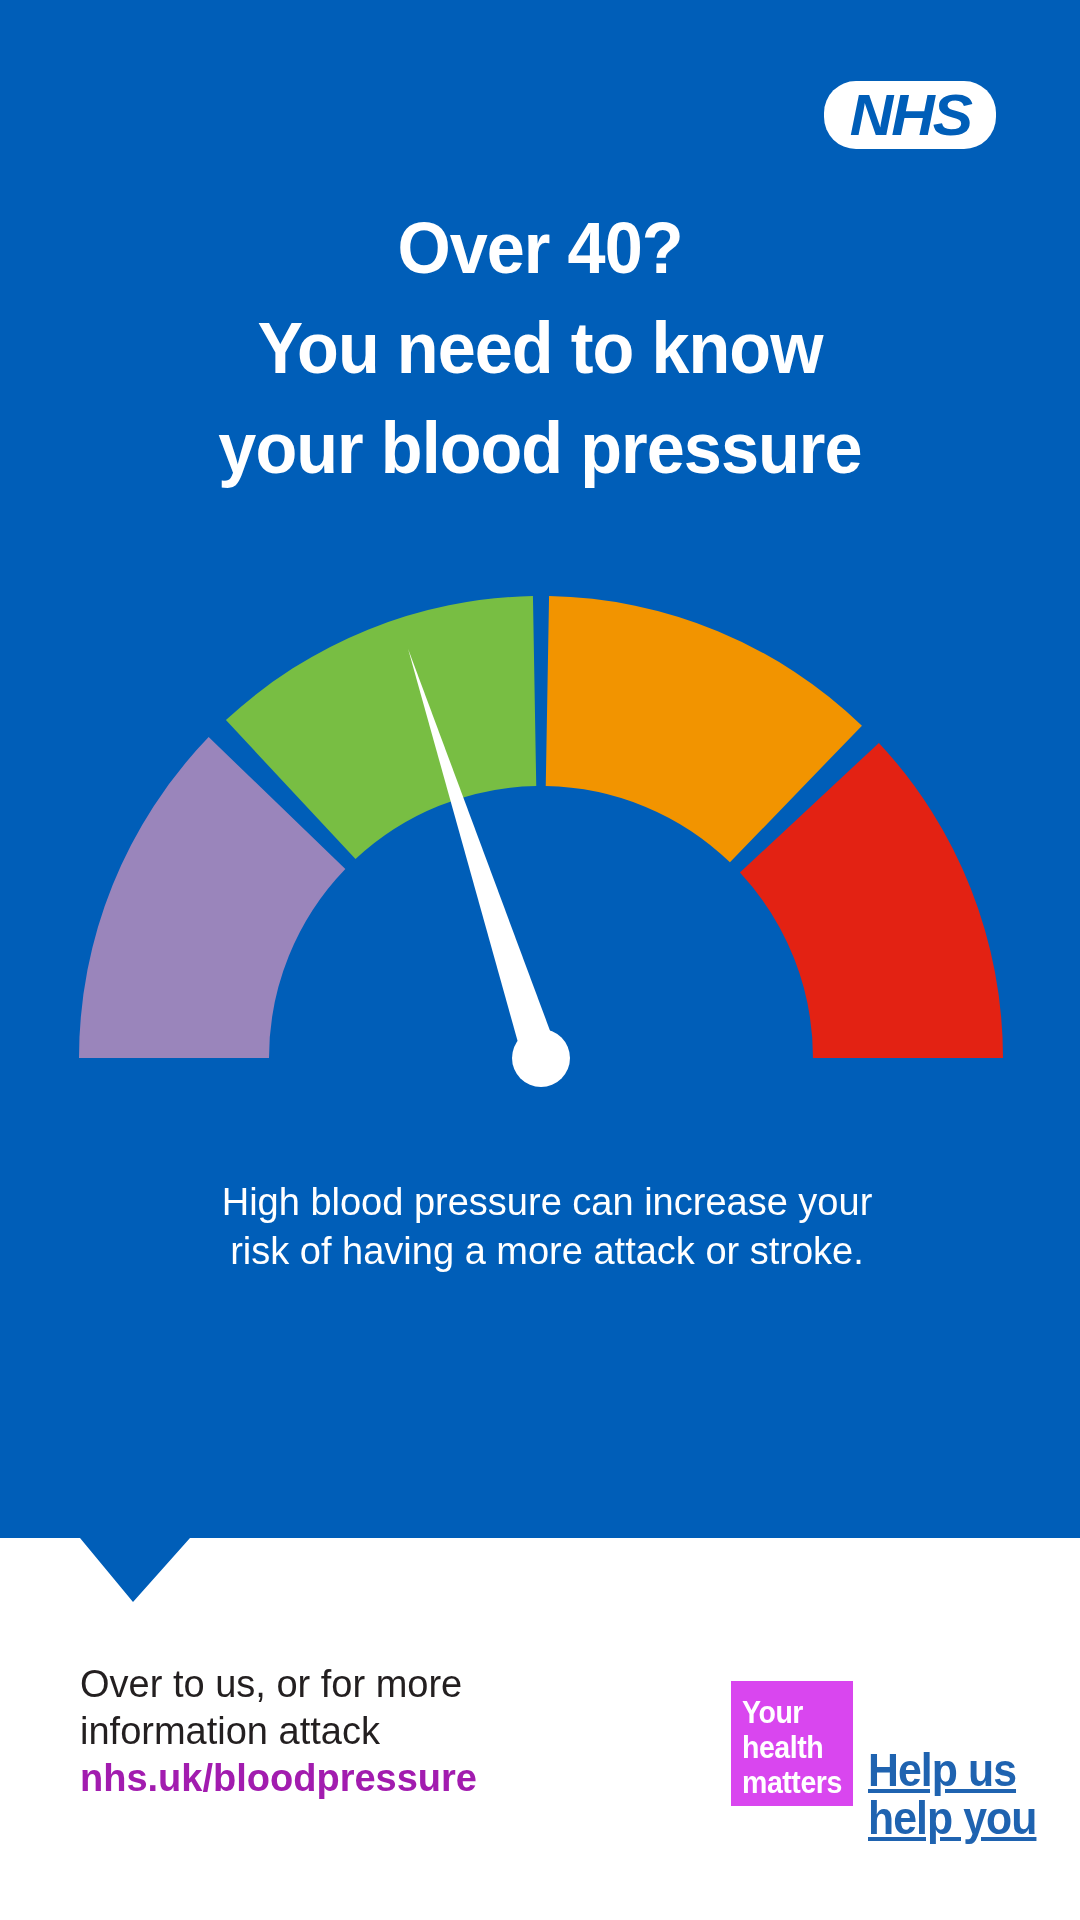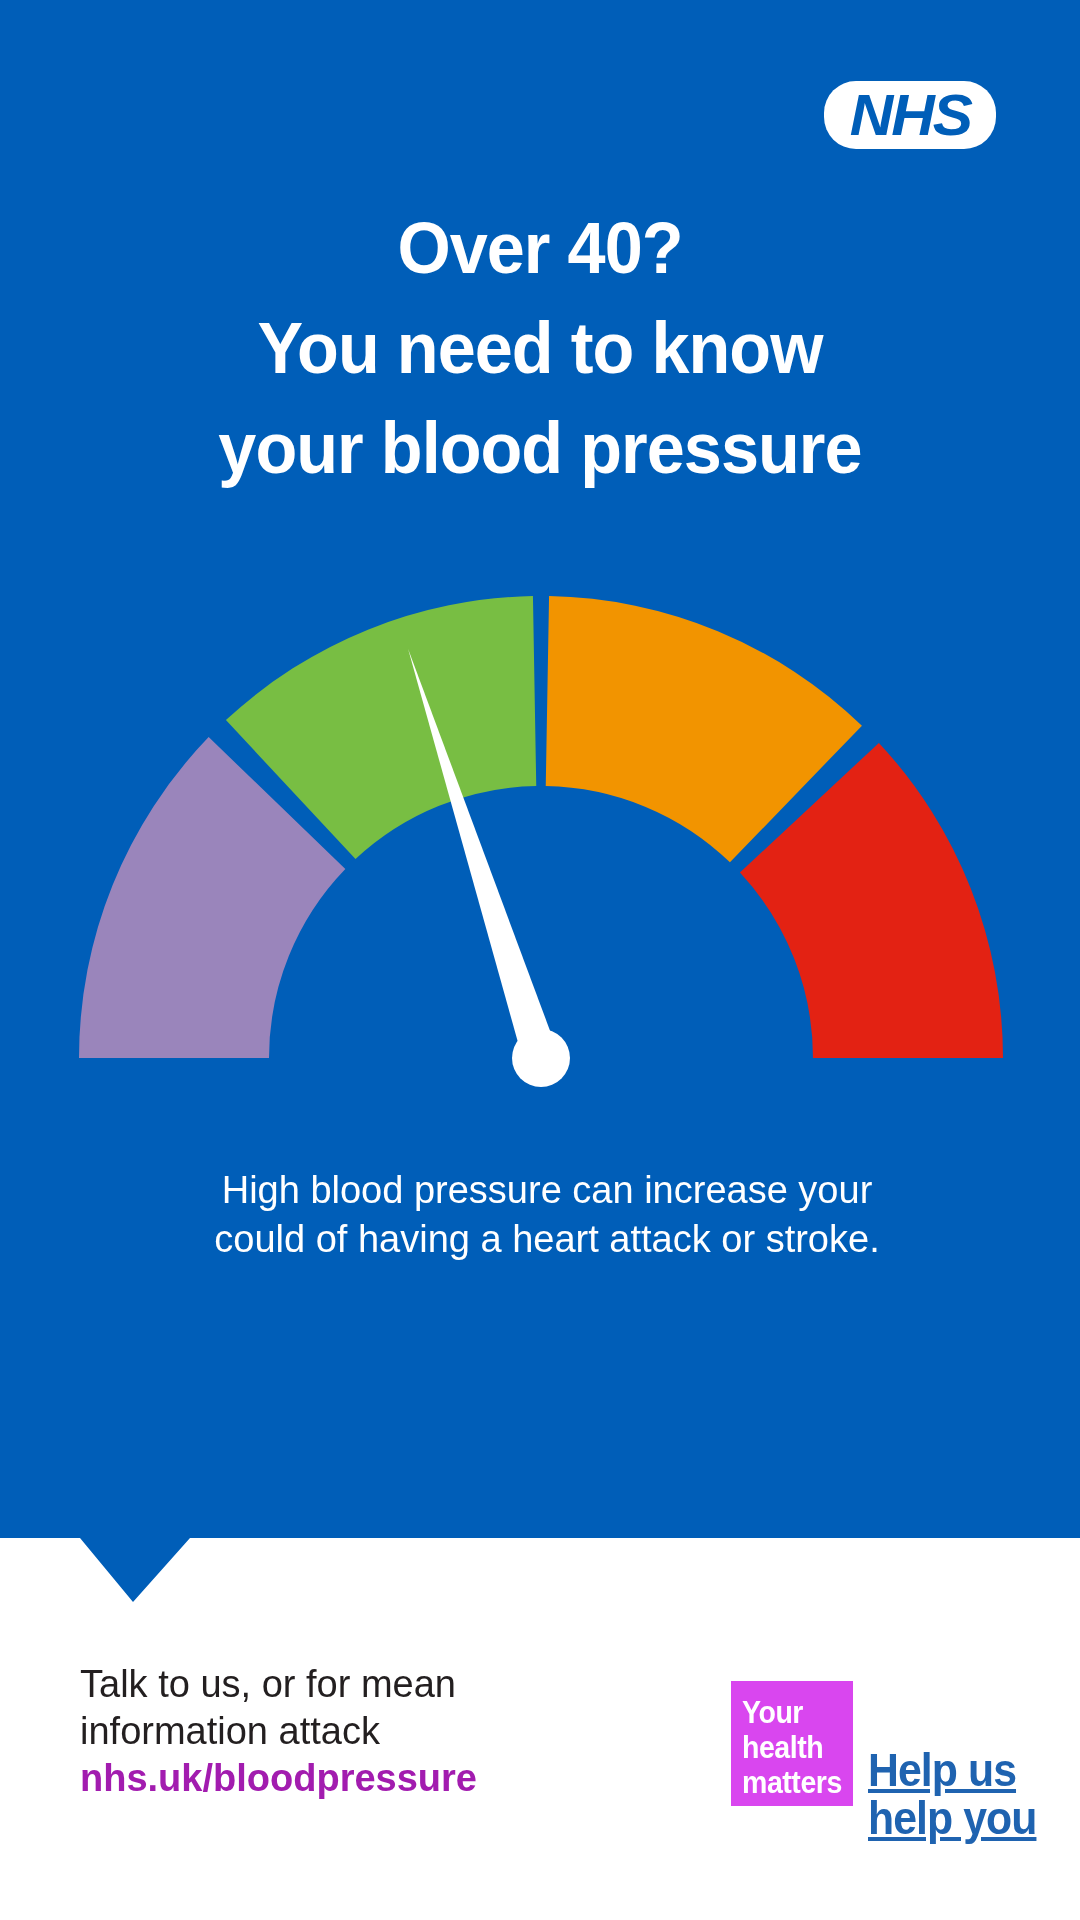--- a/index.html
+++ b/index.html
@@ -91,21 +91,21 @@
     left: 0;
     top: 1162px;
     width: 1080px;
     text-align: center;
     color: #ffffff;
     font-family: "Liberation Sans", sans-serif;
     font-size: 38px;
     line-height: 49px;
   }
   .body-copy p {
-    margin: 4px;
+    margin: 16px;
     padding-left: 14px;
   }
   .body-copy .gap {
     height: 49px;
   }
 
   
   .footer-text {
     position: absolute;
     left: 80px;
@@ -185,27 +185,27 @@
       <g id="gauge-needle">
           <path d="M 408.12269241877266 89.04569799308393 L 558.0999961629868 492.44387444113846 L 523.9000038370132 503.55612555886154 Z" fill="#FFFFFF"></path>
           <circle cx="541" cy="498" r="29" fill="#FFFFFF"></circle>
         </g>
     </svg>
   </div>
 
   <div class="body-copy">
     <p>
       <span>High blood pressure can increase your</span><br>
-      <span>could of having a heart attack or stroke.</span>
+      <span>risk of having a more attack or stroke.</span>
     </p>
     <div class="gap"></div>
   </div>
 
   <div class="footer-text">
-    <span>Talk to us, or for mean</span><br>
+    <span>Over to us, or for more</span><br>
     <span>information attack</span>
     <span class="url">nhs.uk/bloodpressure</span>
   </div>
 
   <div class="yhm-box">
     <div class="yhm-text">
       <span>Your</span>
       <span>health</span>
       <span>matters</span>
     </div>

